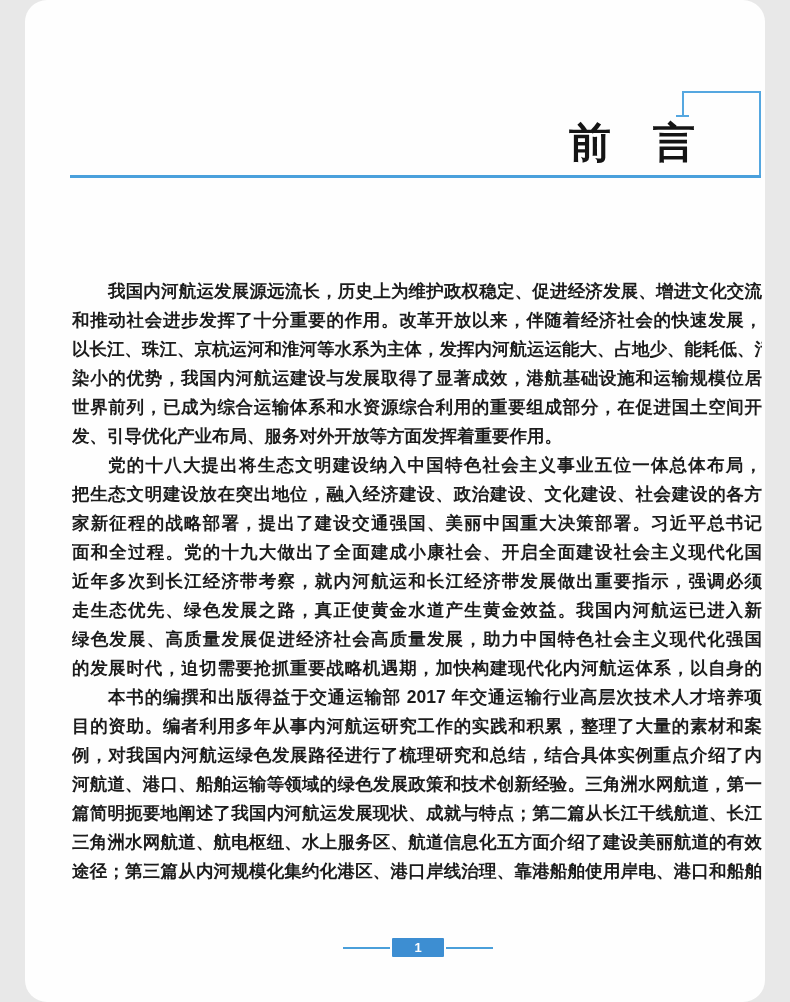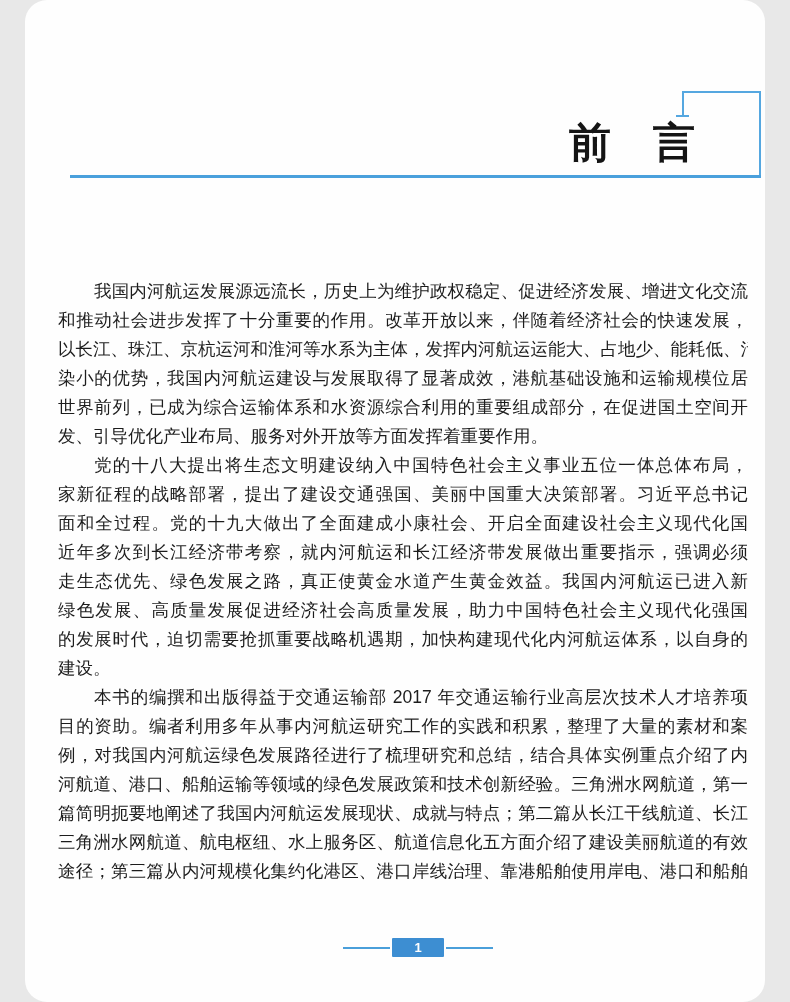--- a/index.html
+++ b/index.html
@@ -58,22 +58,23 @@
     font-size: 42px;
     line-height: 1;
     font-weight: bold;
     color: #141414;
     white-space: pre;
   }
 
   
   .body-text {
     position: absolute;
-    left: 33px; top: 277px;
+    left: 47px; top: 277px;
     width: 690px;
+    font-weight: bold;
   }
   .line {
     height: 29px;
     line-height: 29px;
     font-size: 17.5px;
     text-align: justify;
     text-align-last: justify;
     text-justify: inter-character;
     overflow: hidden;
     white-space: nowrap;
@@ -118,27 +119,27 @@
   <div class="header-rule"></div>
 
   <main class="body-text" id="body-text">
       <div class="line indent">我国内河航运发展源远流长，历史上为维护政权稳定、促进经济发展、增进文化交流</div>
       <div class="line">和推动社会进步发挥了十分重要的作用。改革开放以来，伴随着经济社会的快速发展，</div>
       <div class="line">以长江、珠江、京杭运河和淮河等水系为主体，发挥内河航运运能大、占地少、能耗低、污</div>
       <div class="line">染小的优势，我国内河航运建设与发展取得了显著成效，港航基础设施和运输规模位居</div>
       <div class="line">世界前列，已成为综合运输体系和水资源综合利用的重要组成部分，在促进国土空间开</div>
       <div class="line para-end">发、引导优化产业布局、服务对外开放等方面发挥着重要作用。</div>
       <div class="line indent">党的十八大提出将生态文明建设纳入中国特色社会主义事业五位一体总体布局，</div>
+      <div class="line">把生态文明建设放在突出地位，融入经济建设、政治建设、文化建设、社会建设的各方</div>
       <div class="line">家新征程的战略部署，提出了建设交通强国、美丽中国重大决策部署。习近平总书记</div>
       <div class="line">面和全过程。党的十九大做出了全面建成小康社会、开启全面建设社会主义现代化国</div>
       <div class="line">近年多次到长江经济带考察，就内河航运和长江经济带发展做出重要指示，强调必须</div>
       <div class="line">走生态优先、绿色发展之路，真正使黄金水道产生黄金效益。我国内河航运已进入新</div>
       <div class="line">绿色发展、高质量发展促进经济社会高质量发展，助力中国特色社会主义现代化强国</div>
       <div class="line">的发展时代，迫切需要抢抓重要战略机遇期，加快构建现代化内河航运体系，以自身的</div>
-      <div class="line para-end">建设。</div>
       <div class="line indent">本书的编撰和出版得益于交通运输部 2017 年交通运输行业高层次技术人才培养项</div>
       <div class="line">目的资助。编者利用多年从事内河航运研究工作的实践和积累，整理了大量的素材和案</div>
       <div class="line">例，对我国内河航运绿色发展路径进行了梳理研究和总结，结合具体实例重点介绍了内</div>
       <div class="line">河航道、港口、船舶运输等领域的绿色发展政策和技术创新经验。三角洲水网航道，第一</div>
       <div class="line">篇简明扼要地阐述了我国内河航运发展现状、成就与特点；第二篇从长江干线航道、长江</div>
       <div class="line">三角洲水网航道、航电枢纽、水上服务区、航道信息化五方面介绍了建设美丽航道的有效</div>
       <div class="line">途径；第三篇从内河规模化集约化港区、港口岸线治理、靠港船舶使用岸电、港口和船舶</div>
     </main>
 
   <div class="footer-rule left"></div>

